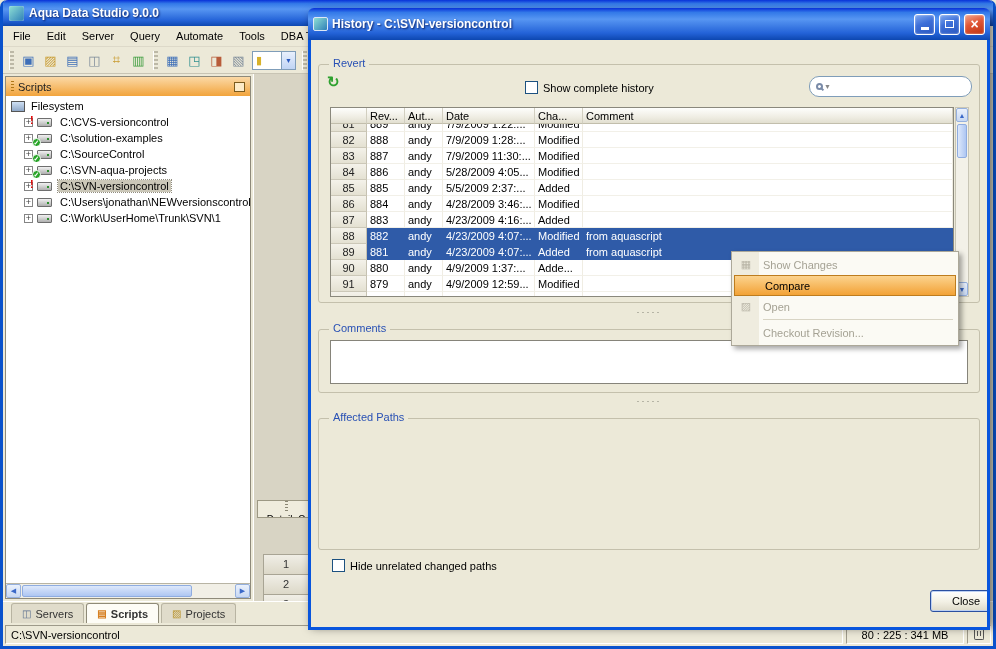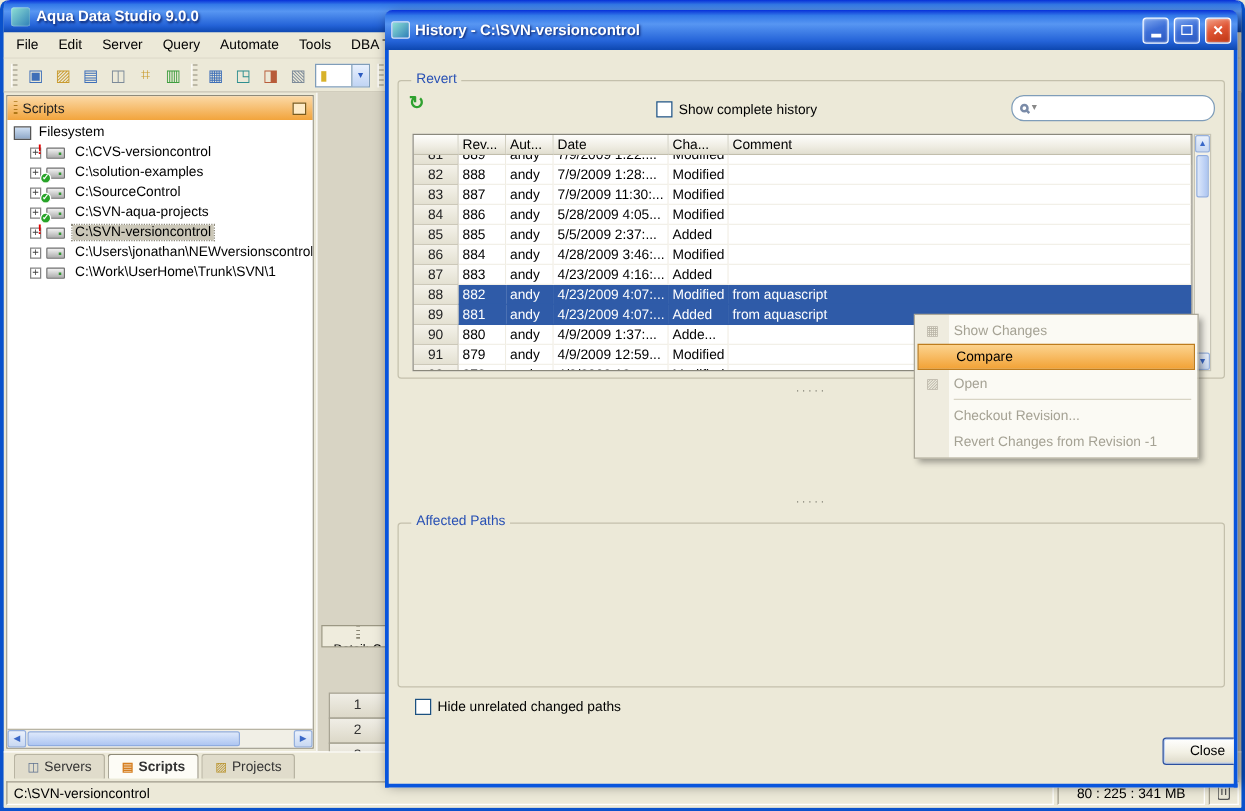--- a/index.html
+++ b/index.html
@@ -448,20 +448,24 @@
         </div>
         <div class="vscroll">
           <div class="vs-btn">▲</div>
           <div class="vs-thumb"></div>
           <div class="vs-btn bottom">▼</div>
         </div>
       </div>
 
       <div class="split-dots sp1"></div>
 
+      <div class="grp grp-comments">
+        <span class="grp-label">Comments</span>
+        <div class="comments-box"></div>
+      </div>
 
       <div class="split-dots sp2"></div>
 
       <div class="grp grp-affected">
         <span class="grp-label">Affected Paths</span>
       </div>
 
       <label class="cb-row cb-hide">
         <span class="cb"></span>
         <span>Hide unrelated changed paths</span>
@@ -482,19 +486,15 @@
       </div>
       <div class="cm-item disabled">
         <span class="cm-icon">▨</span>
         <span class="cm-label">Open</span>
       </div>
       <div class="cm-sep"></div>
       <div class="cm-item disabled">
         <span class="cm-icon"></span>
         <span class="cm-label">Checkout Revision...</span>
       </div>
-      <div class="cm-item disabled">
-        <span class="cm-icon"></span>
-        <span class="cm-label">Revert Changes from Revision -1</span>
-      </div>
     </div>
 
 </div>
 
 </body></html>

